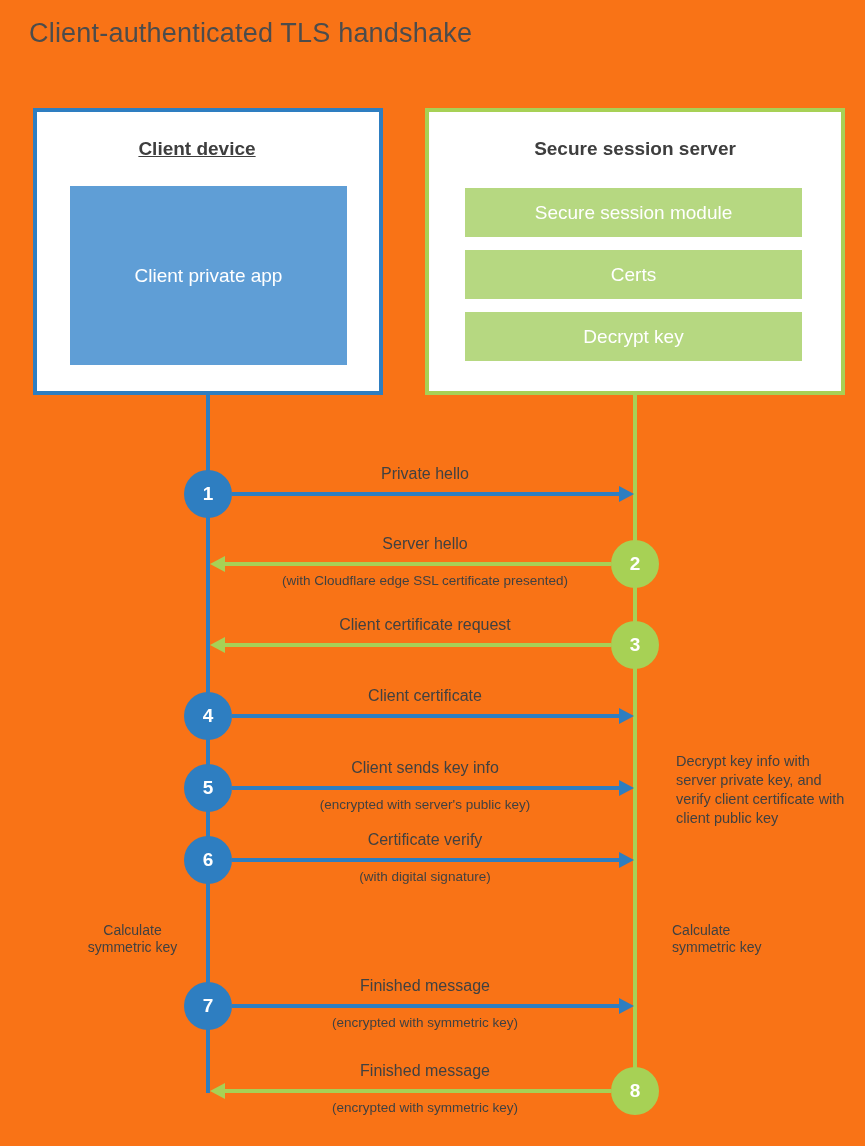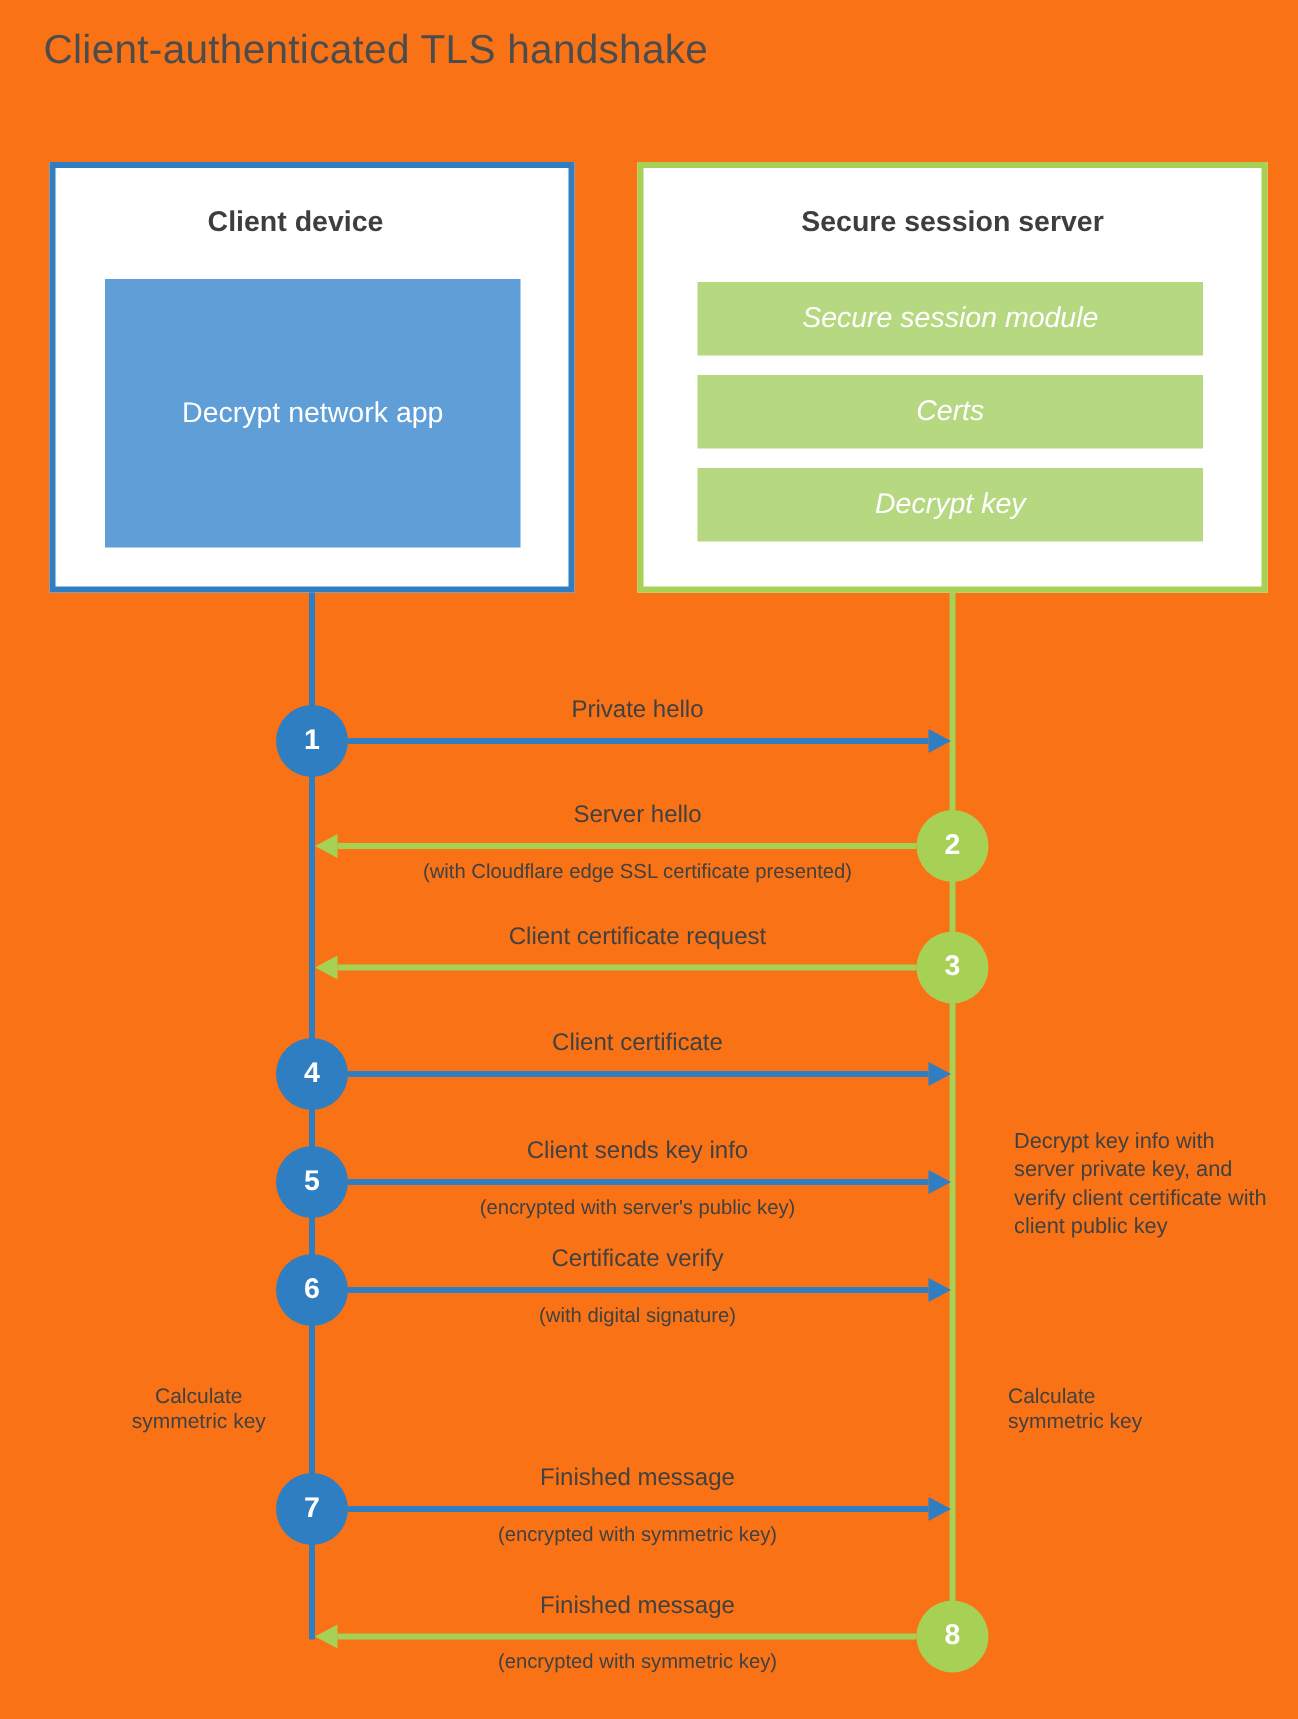--- a/index.html
+++ b/index.html
@@ -9,30 +9,30 @@
   }
   .page-title{
     position:absolute;left:29px;top:18px;font-size:27px;font-weight:300;
     color:#4c4c4c;letter-spacing:.2px;
   }
   
   .outer-box{position:absolute;top:108px;height:287px;background:#fff;box-sizing:border-box;}
   .outer-box.blue{left:33px;width:350px;border:4px solid var(--client-blue);}
   .outer-box.green{left:425px;width:420px;border:4px solid var(--server-green);}
   .box-title{position:absolute;top:138px;font-weight:bold;font-size:19px;color:#3e3e3e;text-align:center;}
-  .box-title.client{left:33px;width:328px;}
+  .box-title.client{left:33px;width:328px;text-decoration:underline;}
   .box-title.server{left:425px;width:420px;}
   .app-box{
     position:absolute;left:70px;top:186px;width:277px;height:179px;
     background:var(--client-blue-fill);display:flex;align-items:center;justify-content:center;
   }
   .app-box span{display:block;width:180px;text-align:center;color:#fff;font-size:19px;line-height:27px;}
   .module-bar{
     position:absolute;left:465px;width:337px;height:49px;background:var(--server-green-fill);
-    display:flex;align-items:center;justify-content:center;color:#fff;font-size:19px;font-style:italic;
+    display:flex;align-items:center;justify-content:center;color:#fff;font-size:19px;
   }
   
   .vline{position:absolute;width:4px;top:395px;z-index:1;}
   .vline.blue{left:206px;height:698px;background:var(--client-blue);}
   .vline.green{left:633px;height:696px;background:var(--server-green);}
   
   .circle{
     position:absolute;width:48px;height:48px;border-radius:50%;z-index:3;
     display:flex;align-items:center;justify-content:center;color:#fff;font-weight:bold;font-size:19px;
   }
@@ -55,21 +55,21 @@
 </head>
 <body>
 
 <div id="canvas">
 
   <div class="page-title">Client-authenticated TLS handshake</div>
 
   <div class="outer-box blue"></div>
   <div class="box-title client">Client device</div>
   <div class="app-box">
-    <span>Decrypt network app</span>
+    <span>Client private app</span>
   </div>
 
   <div class="outer-box green"></div>
   <div class="box-title server">Secure session server</div>
   <div class="module-bar" style="top:188px">
     <span>Secure session module</span>
   </div>
   <div class="module-bar" style="top:250px">
     <span>Certs</span>
   </div>

